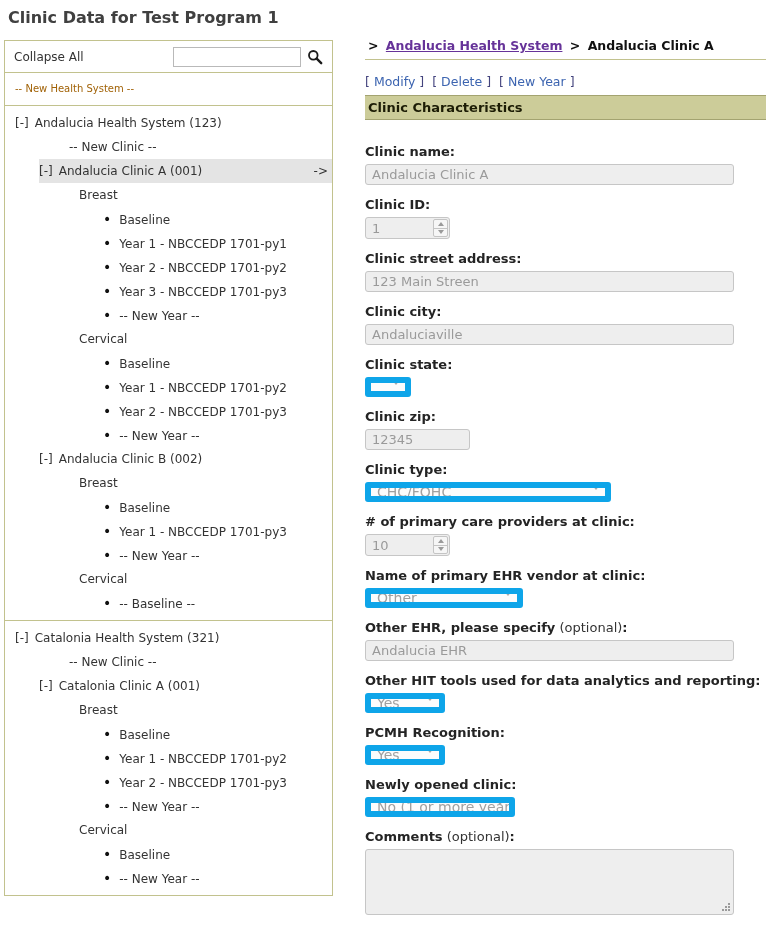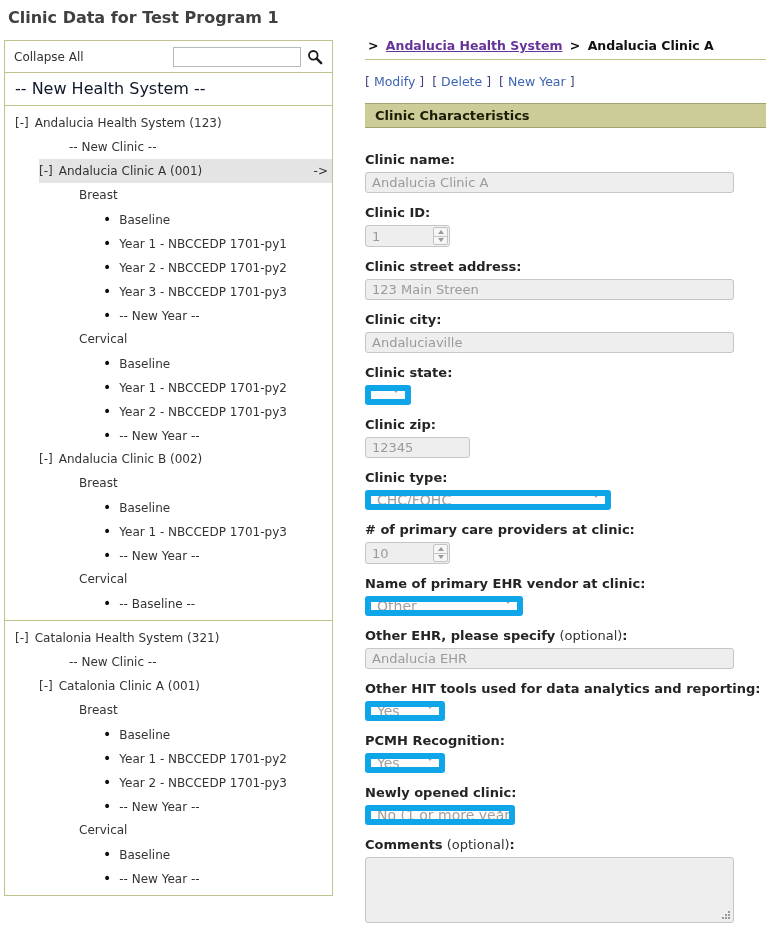--- a/index.html
+++ b/index.html
@@ -20,21 +20,21 @@
     padding:0 9px;border-bottom:1px solid #c2c28e;
   }
   .collapse-all{font-size:12px;color:#333;cursor:pointer;}
   .search-wrap{display:flex;align-items:center;gap:6px;}
   .search-input{
     width:118px;height:18px;border:1px solid #b9b9b9;background:#fff;
     font-family:inherit;font-size:12px;padding:0 4px;outline:none;
   }
   .search-icon{display:inline-flex;cursor:pointer;}
   .static-row{
-    height:32px;line-height:32px;padding-left:10px;font-size:16px;color:#0f172a;
+    height:32px;line-height:32px;padding-left:10px;font-size:10px;color:#a16207;
     border-bottom:1px solid #c2c28e;cursor:pointer;white-space:nowrap;
   }
   .tree-section{padding:5px 0;}
   .tree-section + .tree-section{border-top:1px solid #c2c28e;}
   .trow{
     position:relative;height:24px;line-height:24px;font-size:12px;color:#333;
     white-space:nowrap;overflow:hidden;cursor:pointer;
   }
   .trow .toggle{margin-right:6px;color:#333;}
   .trow.system{padding-left:10px;}
@@ -53,22 +53,22 @@
     padding-bottom:6px;border-bottom:1px solid #c2c28e;white-space:nowrap;
   }
   .breadcrumb .sep{color:#111;margin:0 3px;}
   .breadcrumb a{color:#663399;text-decoration:underline;cursor:pointer;}
   .breadcrumb .current{color:#111;}
   .actions{margin-top:14px;font-size:12.5px;white-space:nowrap;}
   .action{margin-right:8px;}
   .action .bracket{color:#44447e;}
   .action a{color:#3c64b0;cursor:pointer;text-decoration:none;margin:0 4px;}
   .section-bar{
-    margin-top:14px;background:#cccc99;border-top:1px solid #a3a370;border-bottom:1px solid #a3a370;
-    padding:4px 10px;font-size:13px;font-weight:bold;color:#1c1c05;box-sizing:border-box;
+    margin-top:6px;background:#cccc99;border-top:1px solid #a3a370;border-bottom:1px solid #a3a370;
+    padding:4px 3px;font-size:13px;font-weight:bold;color:#1c1c05;box-sizing:border-box;
   }
   .form{margin-top:24px;}
   .field{margin-bottom:12px;}
   .field .flabel{font-size:13px;line-height:16px;margin-bottom:4px;color:#242424;white-space:nowrap;}
   .field .flabel .b{font-weight:bold;}
   .field .flabel .opt{font-weight:normal;color:#333;}
 
   .ctl{box-sizing:border-box;font-family:inherit;}
   input.ctl{
     height:21px;border:1px solid #c6c6c6;border-radius:3px;background:#eeeeee;

